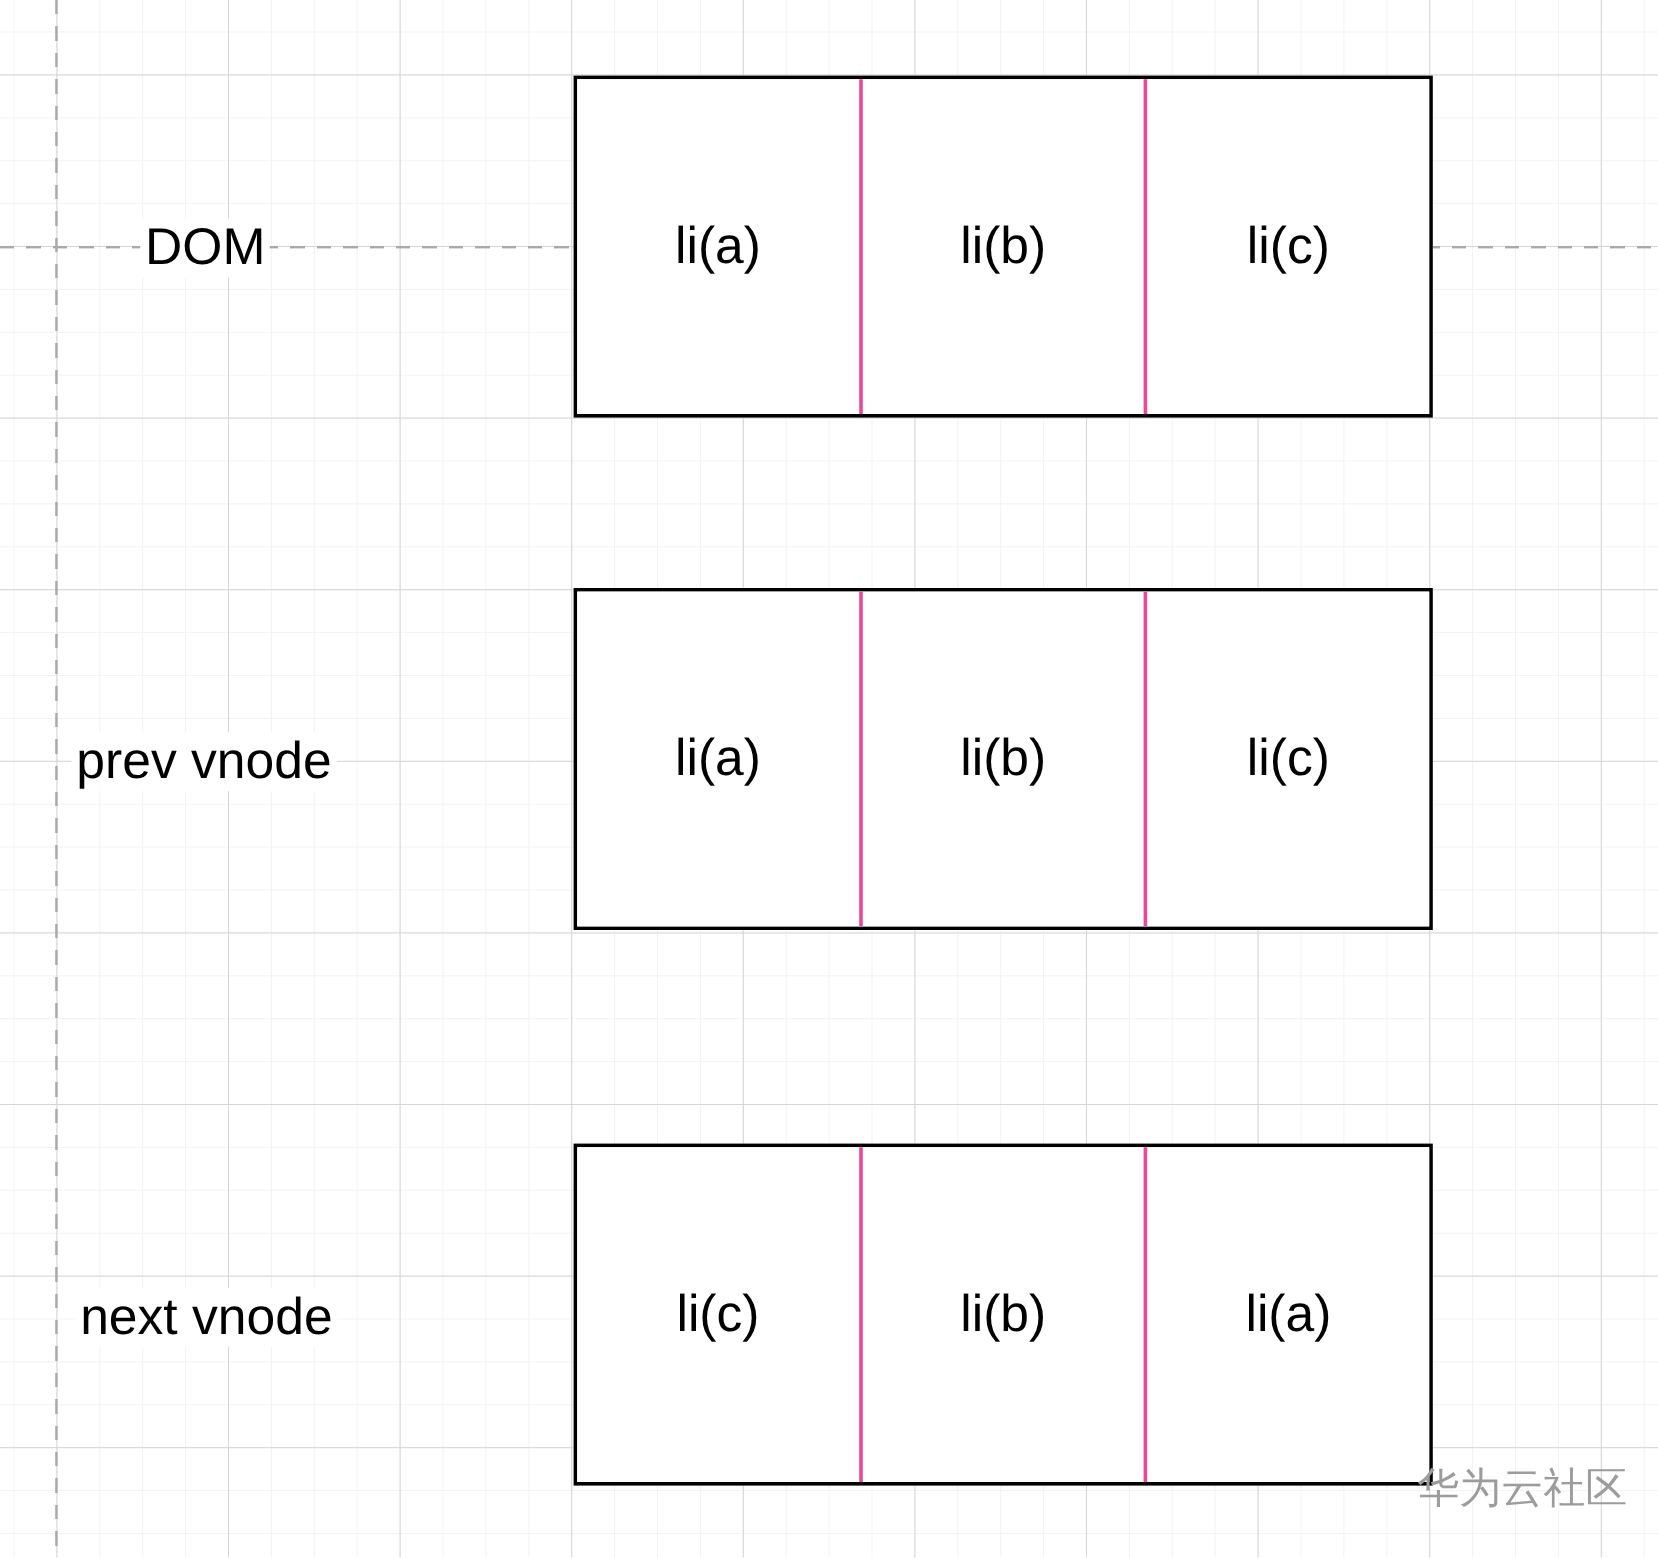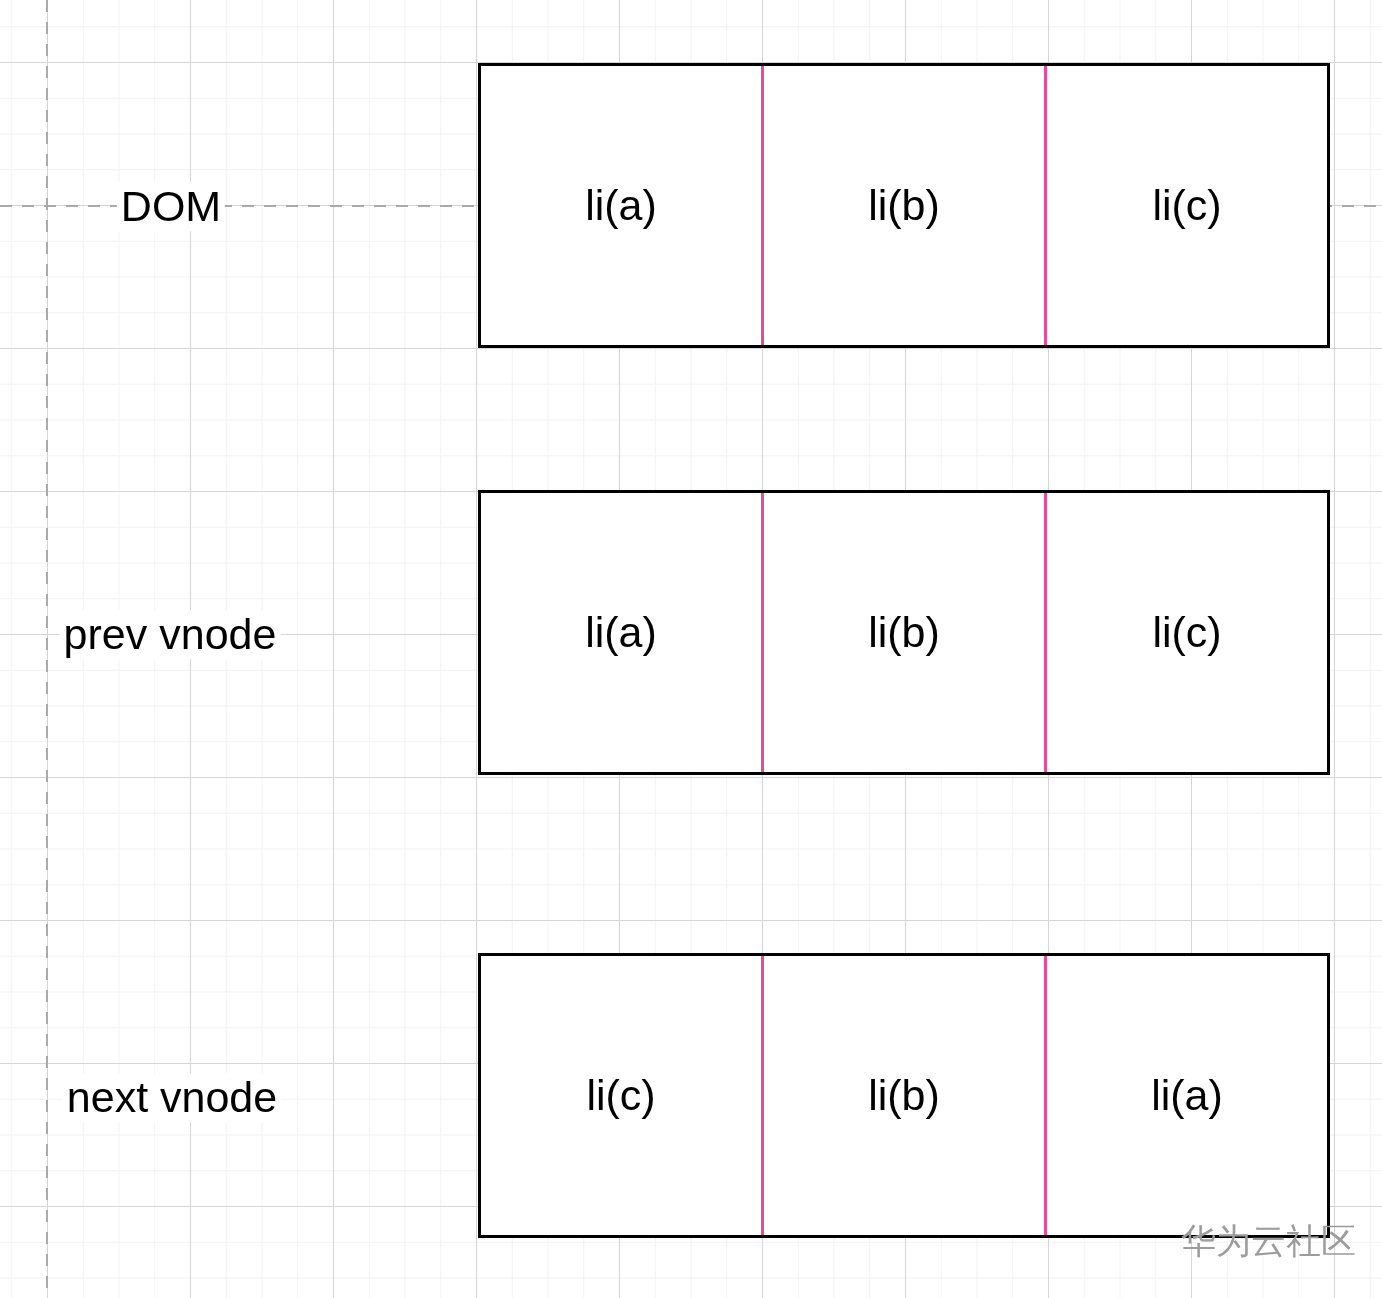--- a/index.html
+++ b/index.html
@@ -37,21 +37,21 @@
   }
   .guide-h {
     left: 0; top: 205px; width: 1382px; height: 2px;
     background: repeating-linear-gradient(to right, #a9a9a9 0 12px, transparent 12px 22px);
   }
 
   
   .box-row {
     position: absolute;
     left: 478px;
-    width: 852px;
+    width: 716px;
     height: 285px;
     display: flex;
     background: #ffffff;
     border: 3px solid #000000;
     z-index: 2;
   }
   .box-row-dom  { top: 63px; }
   .box-row-prev { top: 490px; }
   .box-row-next { top: 953px; }
   .cell {

